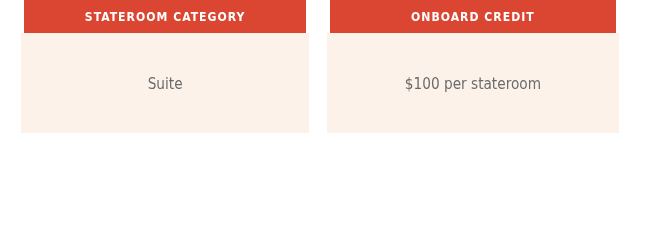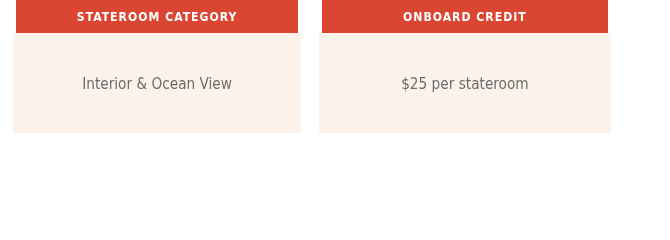--- a/index.html
+++ b/index.html
@@ -13,20 +13,21 @@
     overflow: hidden;
     font-family: "Liberation Sans", sans-serif;
   }
 
   .table-wrap {
     box-sizing: border-box;
     width: 624px;
     height: 139px;
     padding: 0 5px 6px 5px;
     background: #ffffff;
+    margin-left: 8px;
   }
 
   table.offer-table {
     width: 100%;
     height: 133px;
     border-collapse: collapse;
     table-layout: fixed;
   }
 
   table.offer-table col.col-category { width: 49.7%; }
@@ -85,18 +86,18 @@
       <col class="col-credit">
     </colgroup>
     <thead>
       <tr class="header-row">
         <th class="cell-category">STATEROOM CATEGORY</th>
         <th class="cell-credit">ONBOARD CREDIT</th>
       </tr>
     </thead>
     <tbody>
       <tr class="row-shaded">
-        <td class="cell-category">Interior &amp; Ocean View</td>
-        <td class="cell-credit">$25 per stateroom</td>
+        <td class="cell-category">Suite</td>
+        <td class="cell-credit">$100 per stateroom</td>
       </tr>
     </tbody>
   </table>
 </div>
 
 </body></html>

